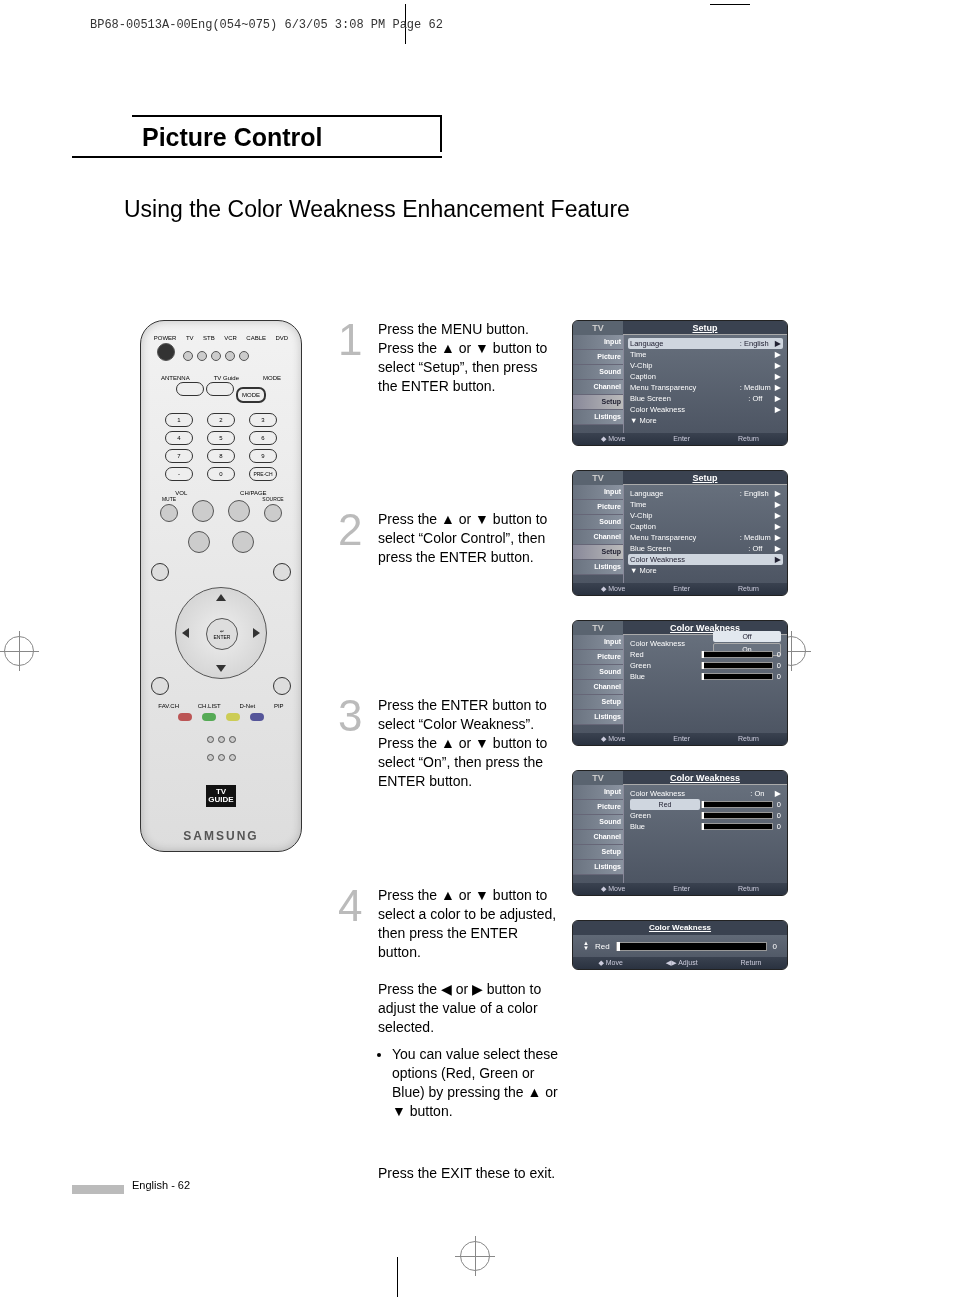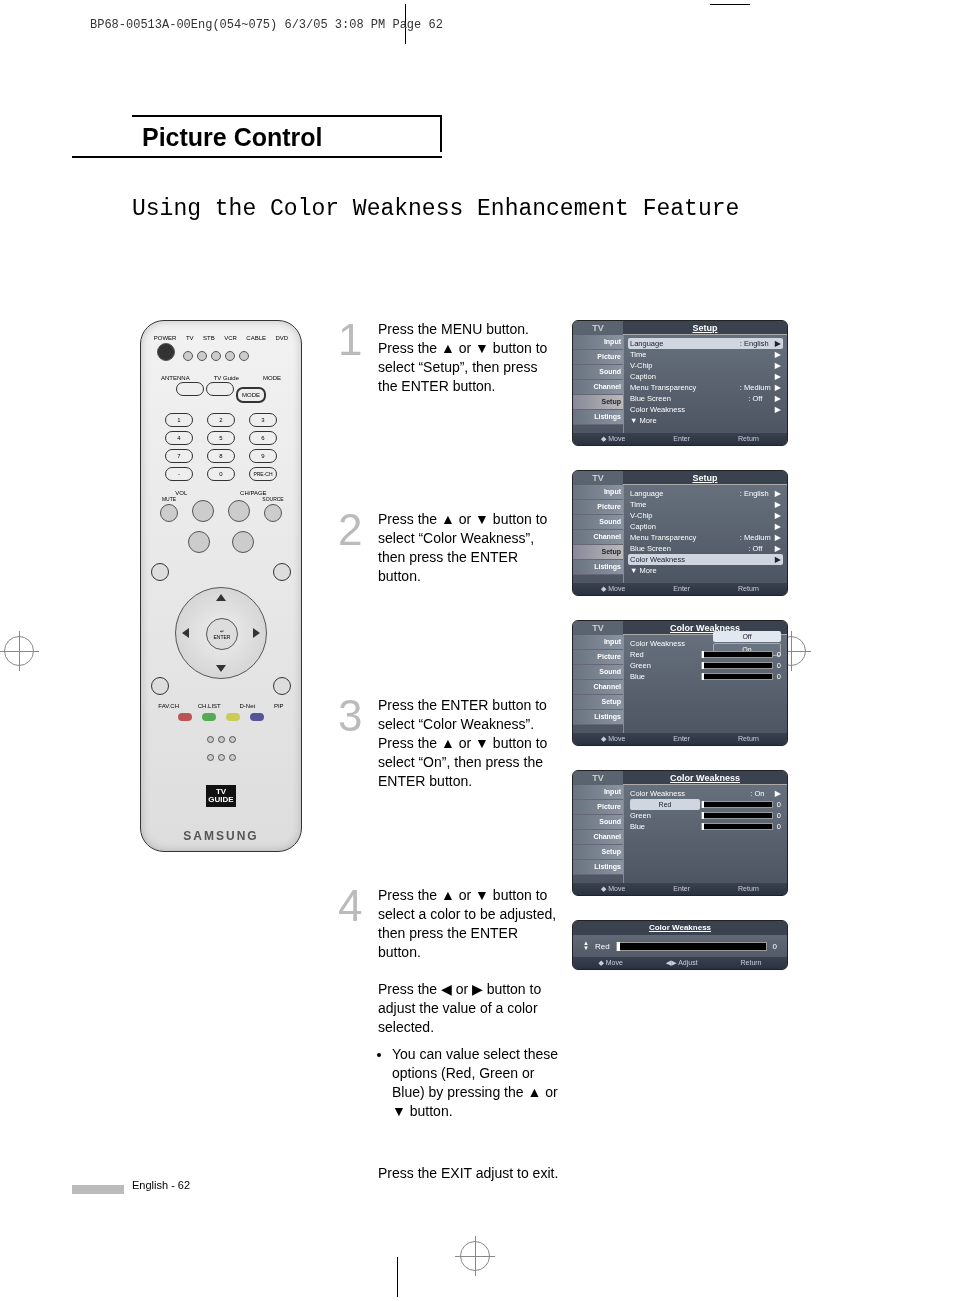--- a/index.html
+++ b/index.html
@@ -90,24 +90,24 @@
     font-weight: 900;
     font-size: 25px;
     letter-spacing: 0;
     flex: 1;
     font-stretch: condensed;
   }
 
   .subheading {
     position: absolute;
     top: 196px;
-    left: 132px;
+    left: 124px;
     font-size: 23px;
     font-weight: 400;
-    font-family: Liberation Mono, monospace;
+    font-family: Liberation Sans, sans-serif;
     font-stretch: condensed;
   }
   .intro {
     position: absolute;
     top: 232px;
     left: 132px;
     width: 640px;
     font-size: 14px;
     line-height: 1.35;
   }
@@ -442,37 +442,37 @@
     <div class="brand">SAMSUNG</div>
   </div>
 
   <div class="steps">
     <div class="step" style="min-height:150px;">
       <div class="num">1</div>
       <div class="txt">Press the MENU button. Press the ▲ or ▼ button to select “Setup”, then press the ENTER button.</div>
     </div>
     <div class="step" style="min-height:146px;">
       <div class="num">2</div>
-      <div class="txt">Press the ▲ or ▼ button to select “Color Weakness”, then press the ENTER button.</div>
+      <div class="txt">Press the ▲ or ▼ button to select “Color Control”, then press the ENTER button.</div>
     </div>
     <div class="step" style="min-height:150px;">
       <div class="num">3</div>
       <div class="txt">Press the ENTER button to select “Color Weakness”. Press the ▲ or ▼ button to select “On”, then press the ENTER button.</div>
     </div>
     <div class="step" style="min-height:220px;">
       <div class="num">4</div>
       <div class="txt">
         <span>Press the ▲ or ▼ button to select a color to be adjusted, then press the ENTER button.</span><br><br>
         <span>Press the ◀ or ▶ button to adjust the value of a color selected.</span>
         <ul>
             <li>You can value select these options (Red, Green or Blue) by pressing the ▲ or ▼ button.</li>
           </ul>
       </div>
     </div>
-    <div class="footer-step">Press the EXIT adjust to exit.</div>
+    <div class="footer-step">Press the EXIT these to exit.</div>
   </div>
 
   <div class="osd-col">
 
     <div class="osd">
       <div class="titlebar">
           <div class="left">TV</div>
           <div class="right">Setup</div>
         </div>
       <div class="body">

